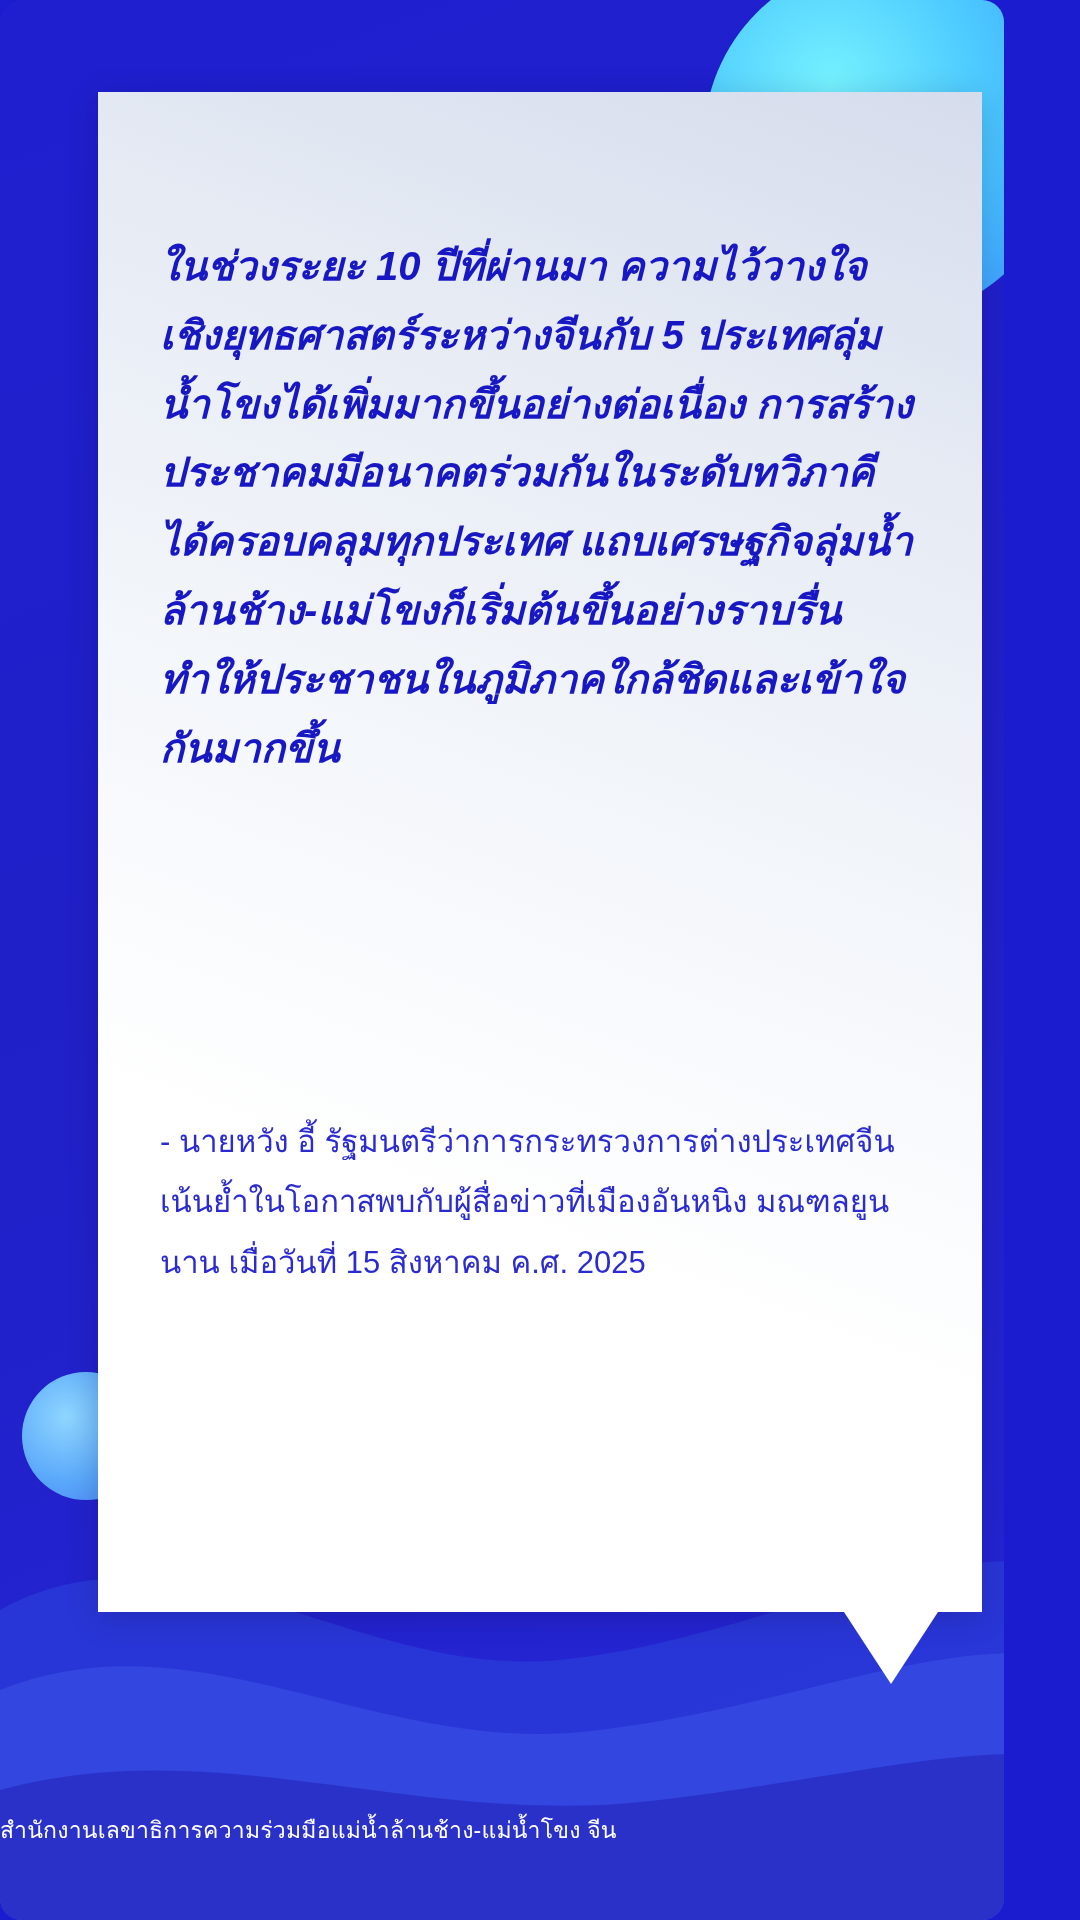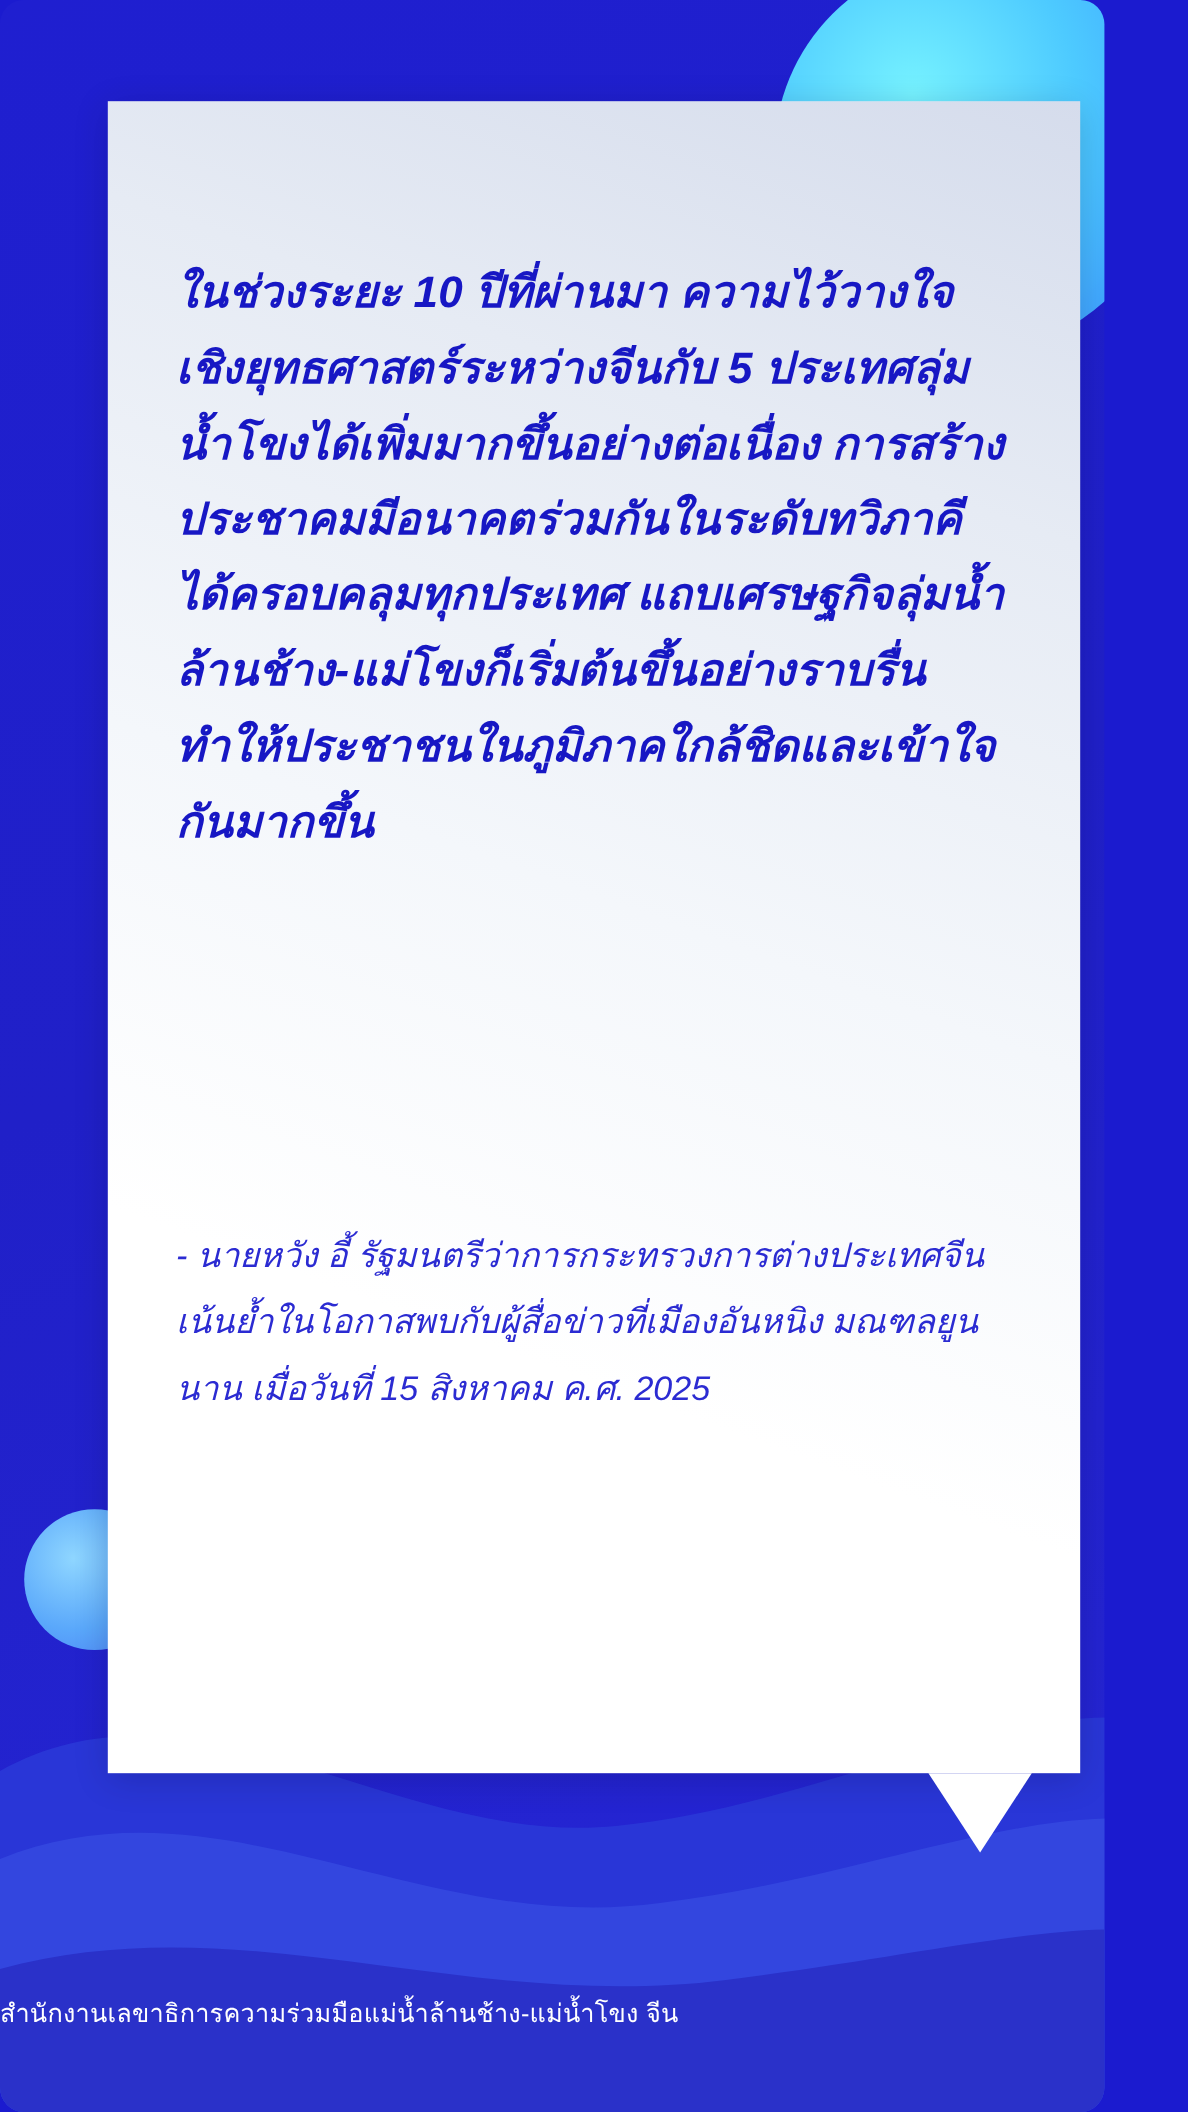--- a/index.html
+++ b/index.html
@@ -97,21 +97,20 @@
   }
 
   .attribution {
     position: absolute;
     left: 62px;
     right: 58px;
     top: 1020px;
     color: #2b2bd2;
     font-size: 31px;
     line-height: 1.95;
-    font-style: italic;
     font-weight: 500;
     margin: 0;
   }
 
   .footer {
     position: absolute;
     left: 0;
     right: 0;
     bottom: 72px;
     text-align: left;

